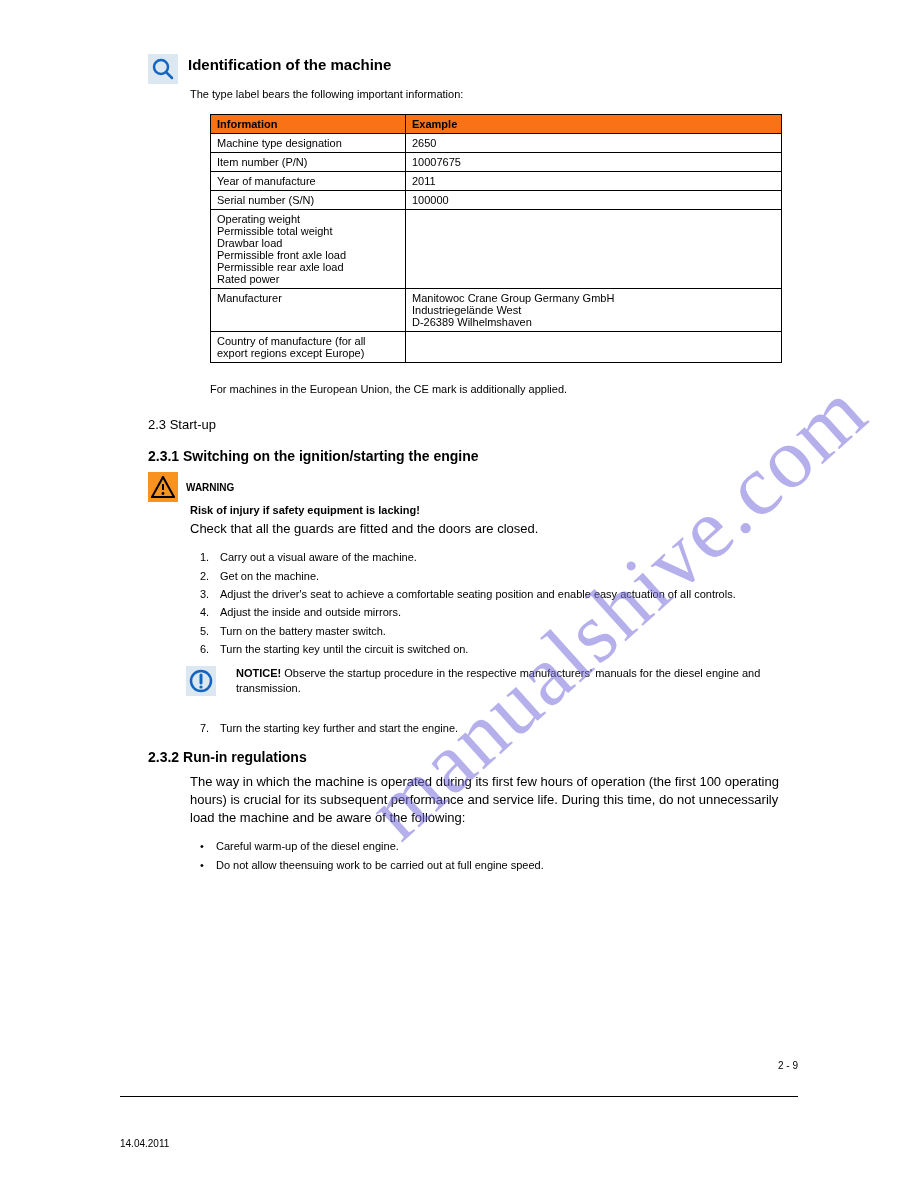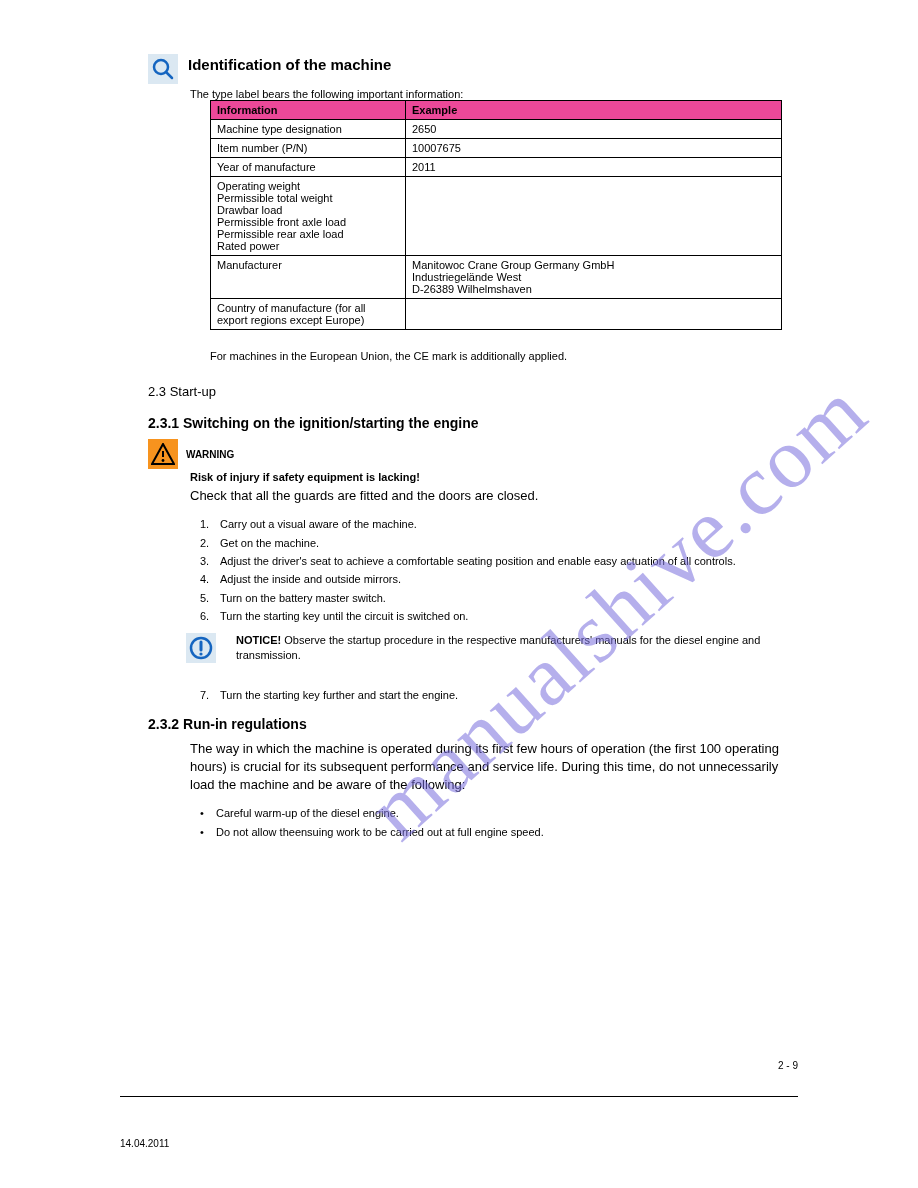--- a/index.html
+++ b/index.html
@@ -29,21 +29,21 @@
     z-index: 5;
   }
   .page {
     position: absolute;
     left: 148px;
     top: 54px;
     width: 650px;
   }
   .title-row { display: flex; align-items: flex-start; gap: 10px; margin-bottom: 4px; }
   .title-text { font-size: 15px; font-weight: bold; padding-top: 2px; }
-  .subtitle { font-size: 11px; margin-left: 42px; }
+  .subtitle { font-size: 11px; margin-left: 42px; margin-bottom: 14px; }
   .icon-box {
     width: 30px; height: 30px; display: flex; align-items: center; justify-content: center;
     flex-shrink: 0;
   }
   .mag-bg { background: #dbe8f2; }
   .warn-bg { background: #f7931e; }
   .info-bg { background: #dbe8f2; }
 
   table.tech {
     border-collapse: collapse;
@@ -52,21 +52,21 @@
     font-size: 11px;
     margin-bottom: 20px;
   }
   table.tech th, table.tech td {
     border: 1px solid #000;
     vertical-align: top;
     padding: 3px 6px;
     text-align: left;
     font-weight: normal;
   }
-  table.tech th { background: #ec4899; font-weight: bold; }
+  table.tech th { background: #f97316; font-weight: bold; }
   table.tech .col1 { width: 195px; }
   .after-table { font-size: 11px; margin-left: 62px; margin-bottom: 22px; }
   .h2 { font-size: 13px; font-weight: normal; margin-left: 0px; margin-bottom: 16px; }
   .h3 { font-size: 14px; font-weight: bold; margin-left: 0px; margin-bottom: 8px; }
 
   .hazard-block { margin-bottom: 10px; }
   .hazard-title-row { display: flex; align-items: center; gap: 8px; margin-bottom: 2px; }
   .hazard-title { font-size: 10px; font-weight: bold; }
   .hazard-sub { font-size: 11px; font-weight: bold; margin-left: 42px; margin-bottom: 4px; }
   .hazard-body { font-size: 13px; margin-left: 42px; margin-bottom: 12px; line-height: 1.4; }
@@ -120,20 +120,24 @@
           <td>Machine type designation</td>
           <td>2650</td>
         </tr>
     <tr>
           <td>Item number (P/N)</td>
           <td>10007675</td>
         </tr>
     <tr>
           <td>Year of manufacture</td>
           <td>2011</td>
+        </tr>
+    <tr>
+          <td>Serial number (S/N)</td>
+          <td>100000</td>
         </tr>
     <tr>
       <td>
         <div>Operating weight</div>
         <div>Permissible total weight</div>
         <div>Drawbar load</div>
         <div>Permissible front axle load</div>
         <div>Permissible rear axle load</div>
         <div>Rated power</div>
       </td>

